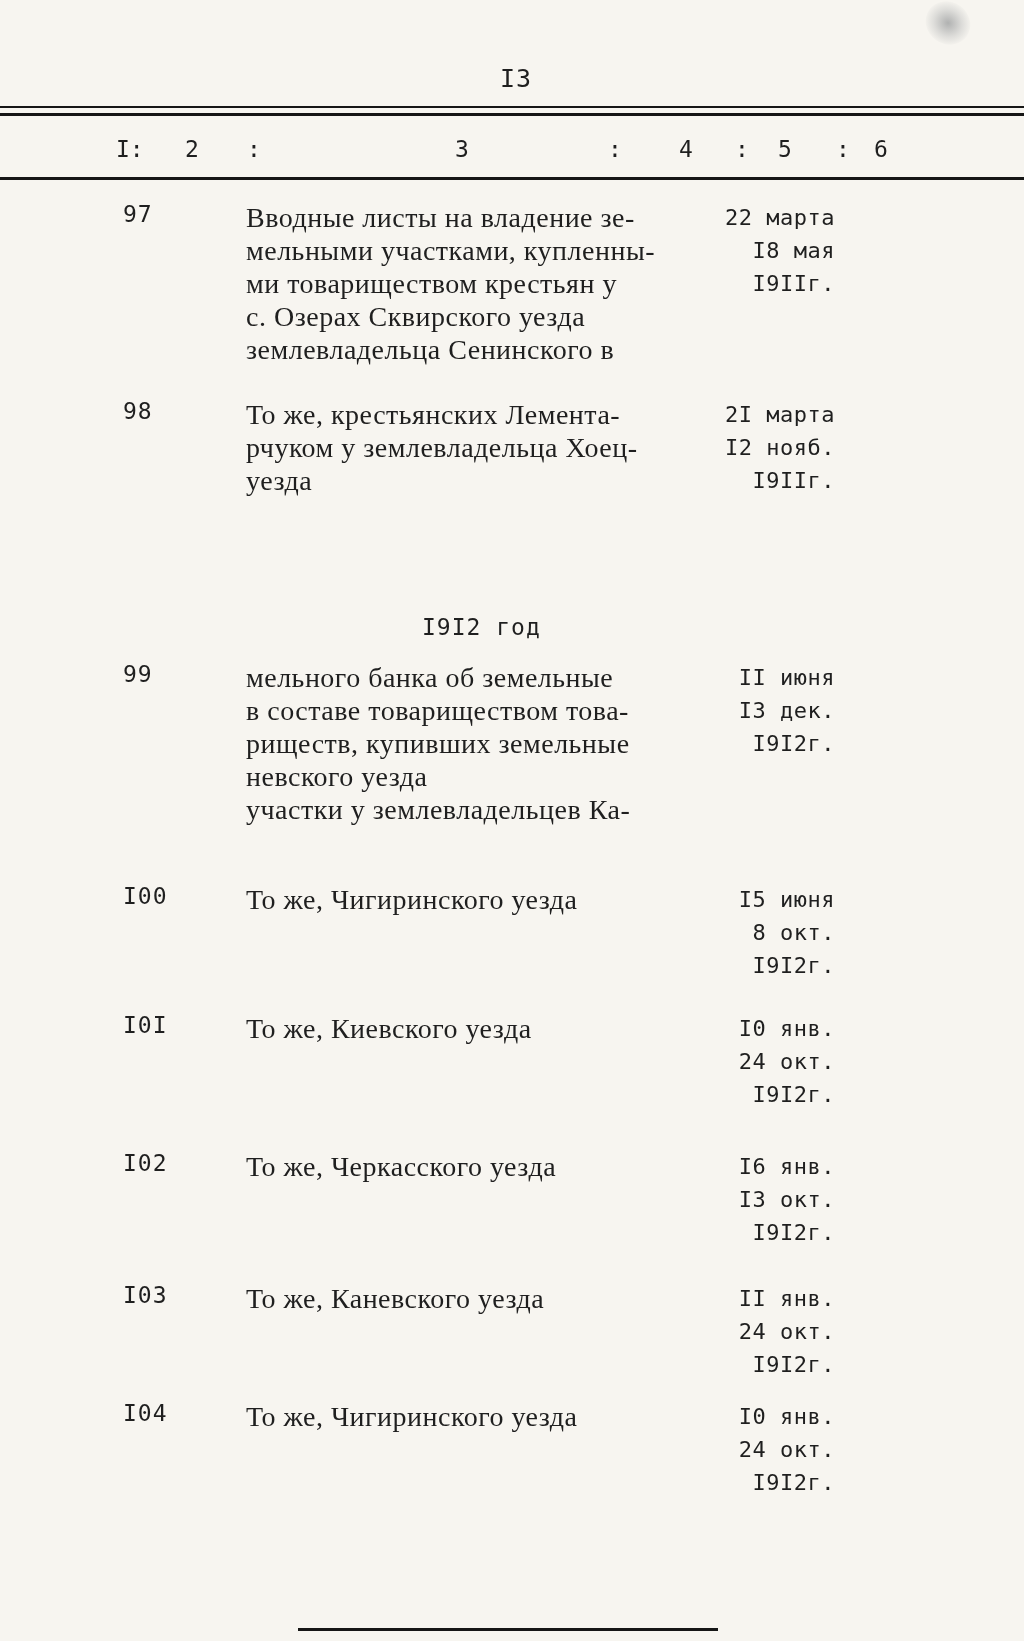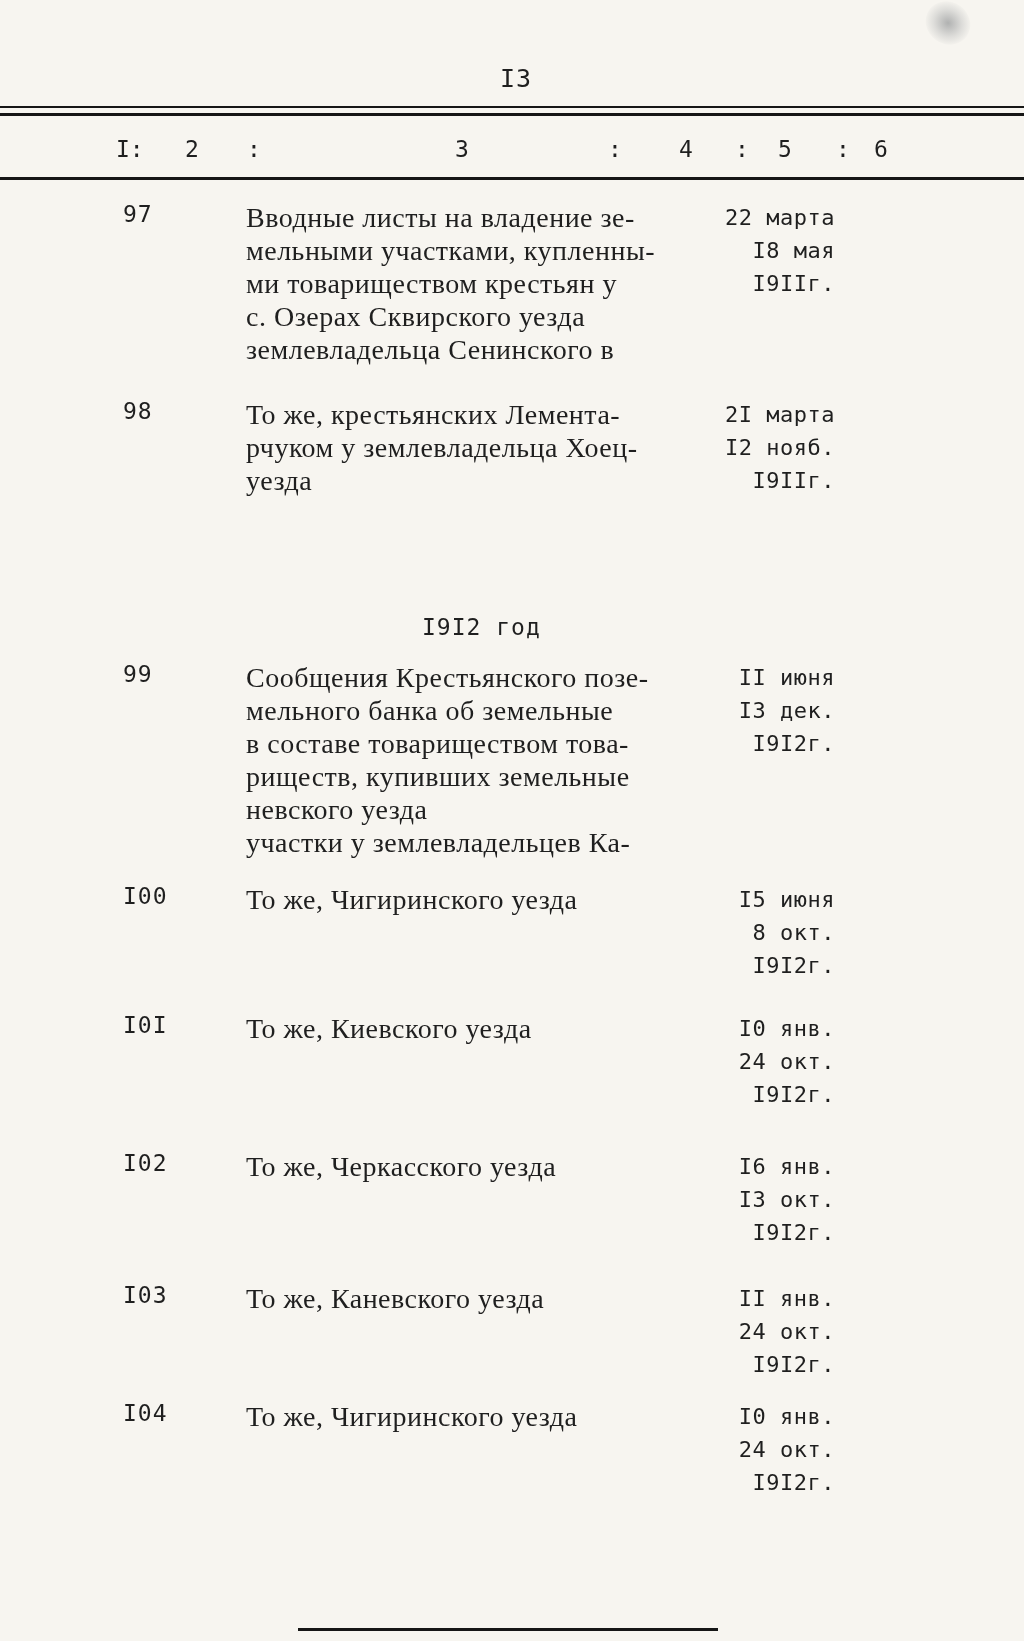--- a/index.html
+++ b/index.html
@@ -148,21 +148,20 @@
       <div>I2 нояб.</div>
       <div>I9IIг.</div>
     </div>
   </div>
 
   <div class="section-heading">I9I2 год</div>
 
   <div class="entry" style="top:661px">
     <span class="num">99</span>
     <div class="desc">
-      <div>Сообщения Крестьянского позе-</div>
       <div>мельного банка об земельные</div>
       <div>в составе товариществом това-</div>
       <div>риществ, купивших земельные</div>
       <div>невского уезда</div>
       <div>участки у землевладельцев Ка-</div>
     </div>
     <div class="dates">
       <div>II июня</div>
       <div>I3 дек.</div>
       <div>I9I2г.</div>

